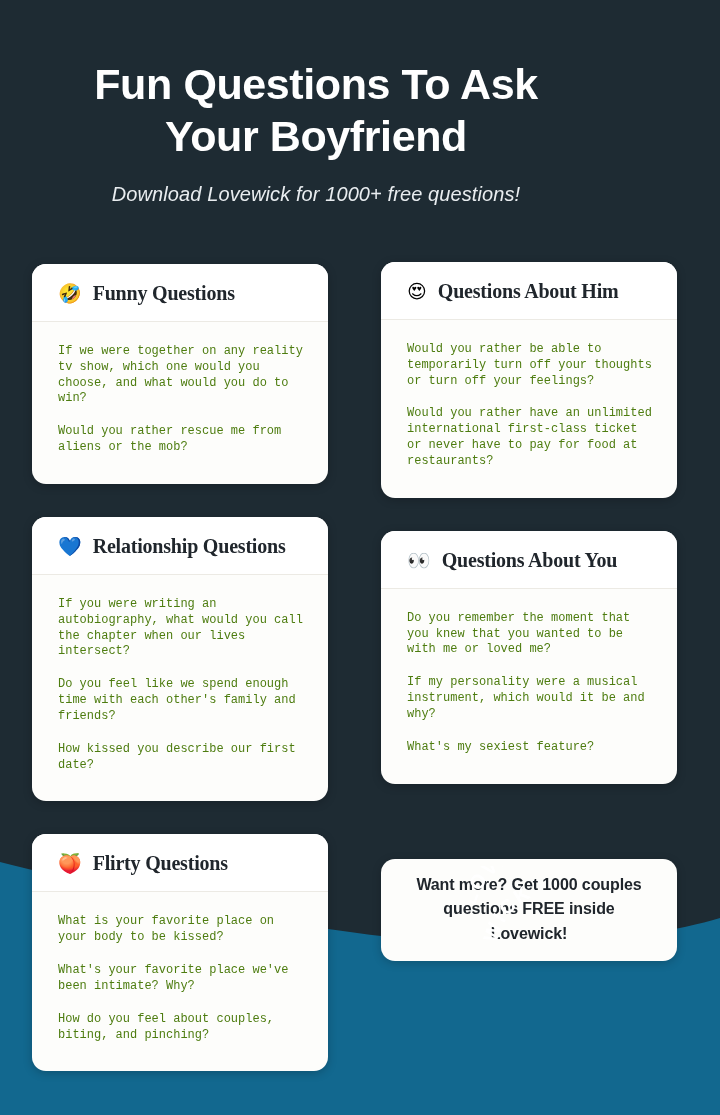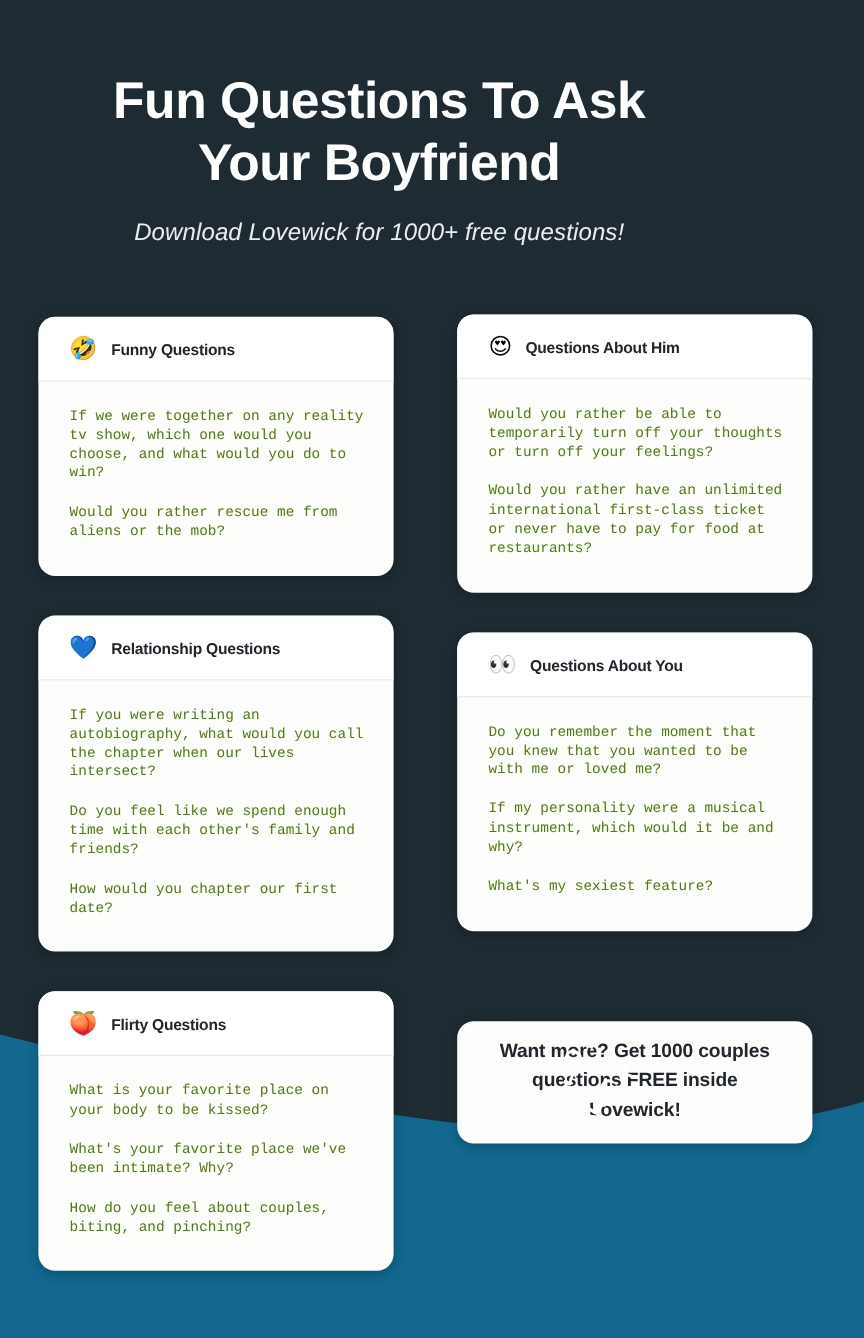--- a/index.html
+++ b/index.html
@@ -95,25 +95,26 @@
   }
 
   .card-emoji {
     font-size: 19px;
     line-height: 1;
     flex: 0 0 auto;
     font-family: "DejaVu Sans", sans-serif;
   }
 
   .card-title {
-    font-size: 13px;
+    font-size: 20px;
     font-weight: 700;
     color: #20262c;
     letter-spacing: -0.2px;
     white-space: nowrap;
+    font-family: Liberation Serif, serif;
   }
 
   .card-body {
     padding: 22px 24px 28px 26px;
   }
 
   .question {
     font-size: 12px;
     line-height: 1.32;
     color: #4d7c0f;
@@ -180,21 +181,21 @@
         </div>
       </div>
       <div class="card">
         <div class="card-header">
           <span class="card-emoji">💙</span>
           <span class="card-title">Relationship Questions</span>
         </div>
         <div class="card-body">
           <p class="question">If you were writing an autobiography, what would you call the chapter when our lives intersect?</p>
           <p class="question">Do you feel like we spend enough time with each other's family and friends?</p>
-          <p class="question">How would you chapter our first date?</p>
+          <p class="question">How kissed you describe our first date?</p>
         </div>
       </div>
       <div class="card">
         <div class="card-header">
           <span class="card-emoji">🍑</span>
           <span class="card-title">Flirty Questions</span>
         </div>
         <div class="card-body">
           <p class="question">What is your favorite place on your body to be kissed?</p>
           <p class="question">What's your favorite place we've been intimate? Why?</p>

